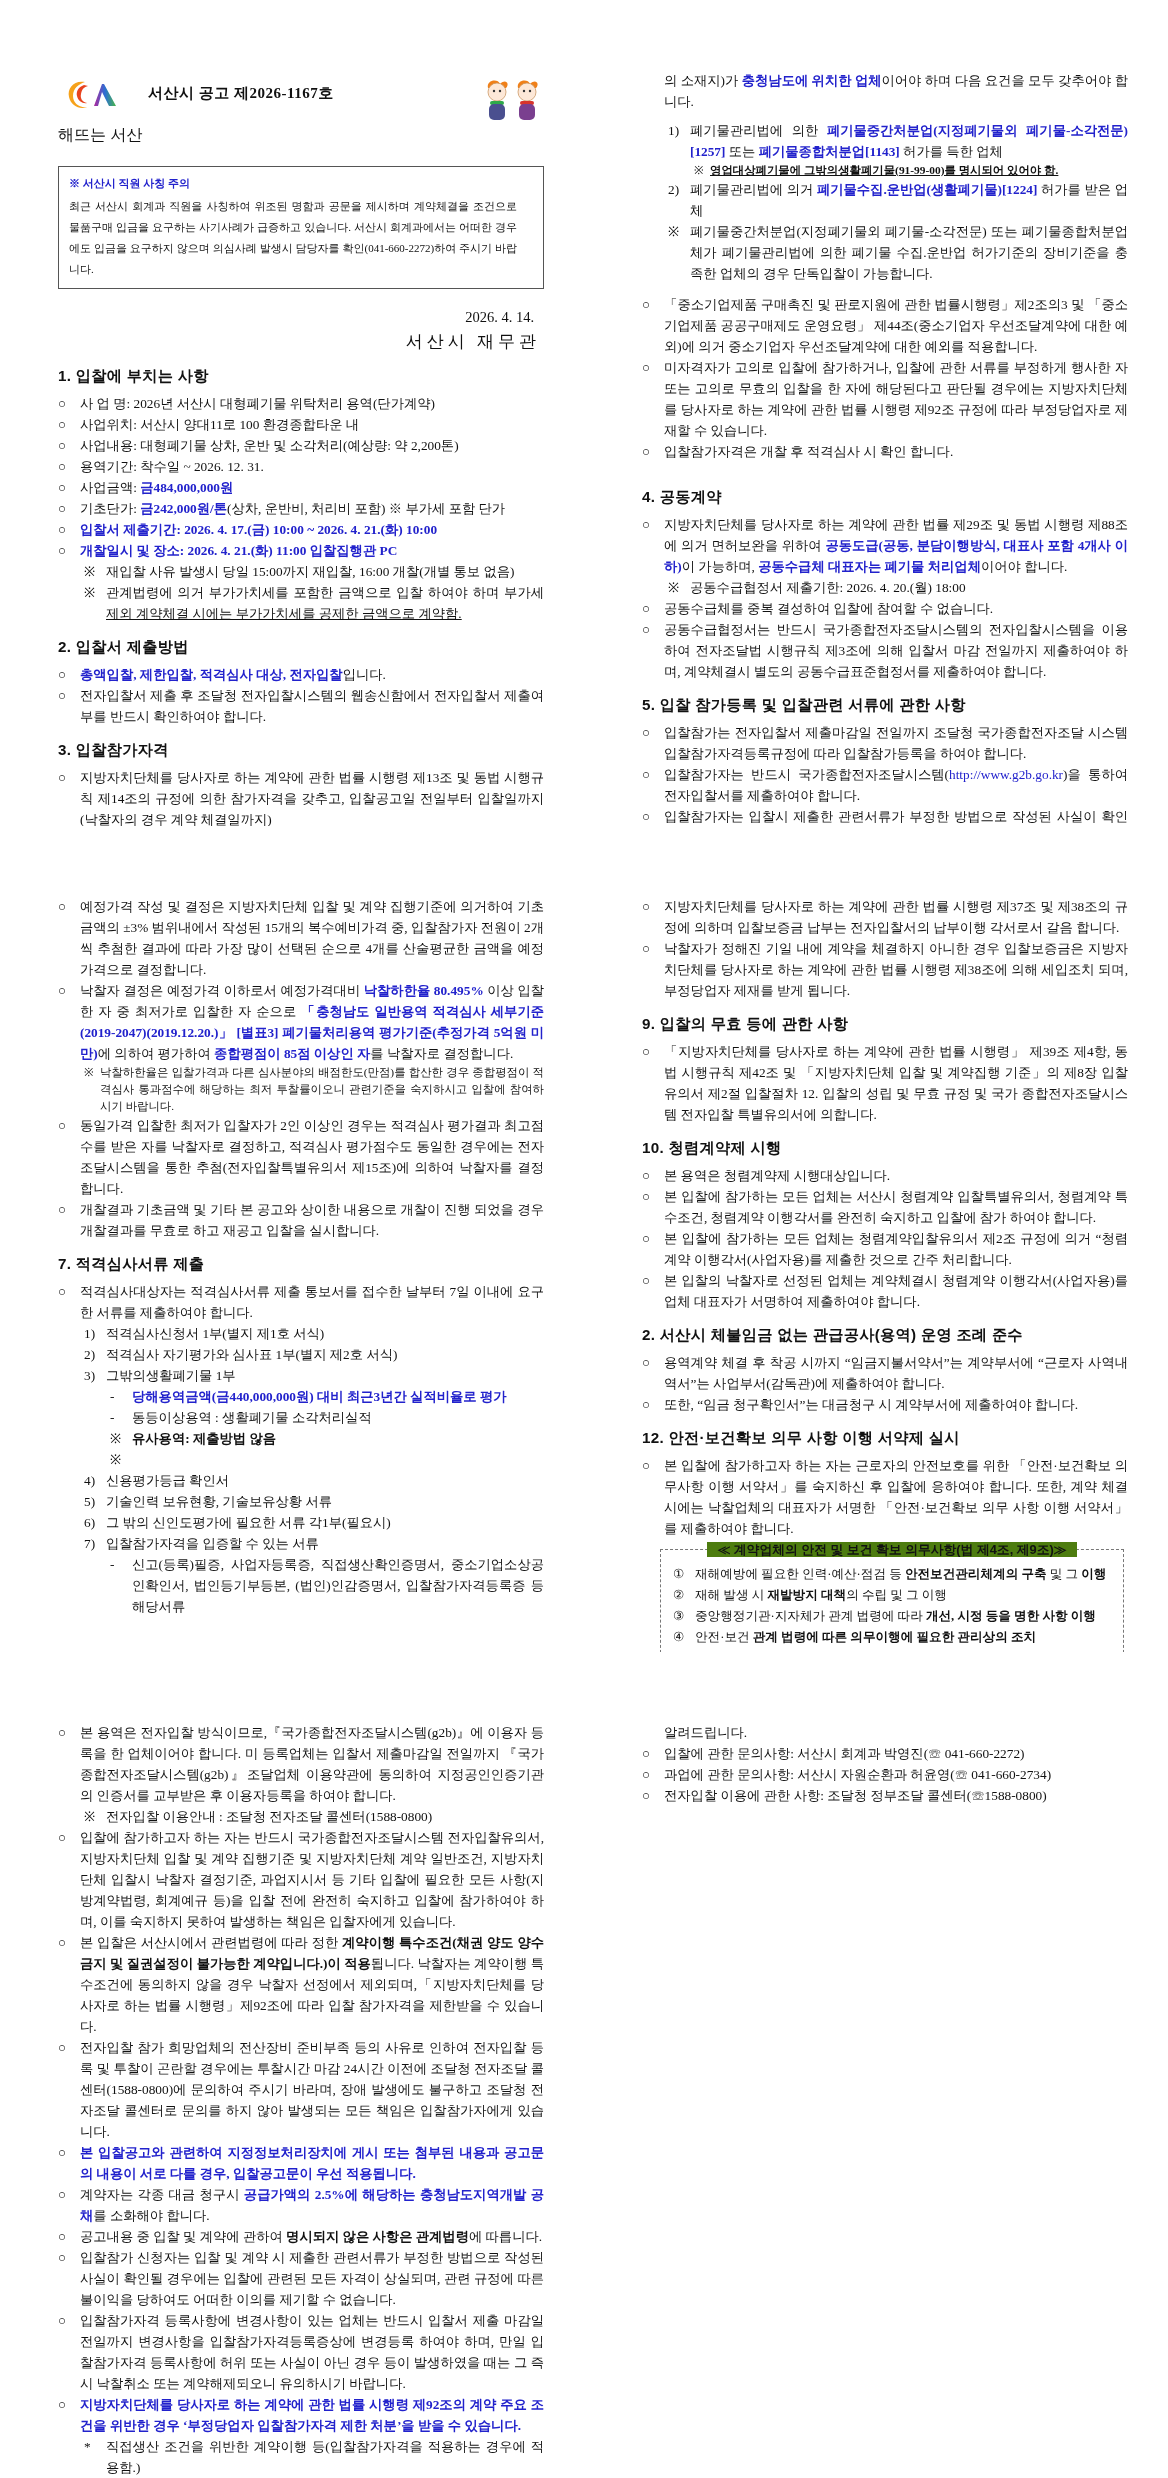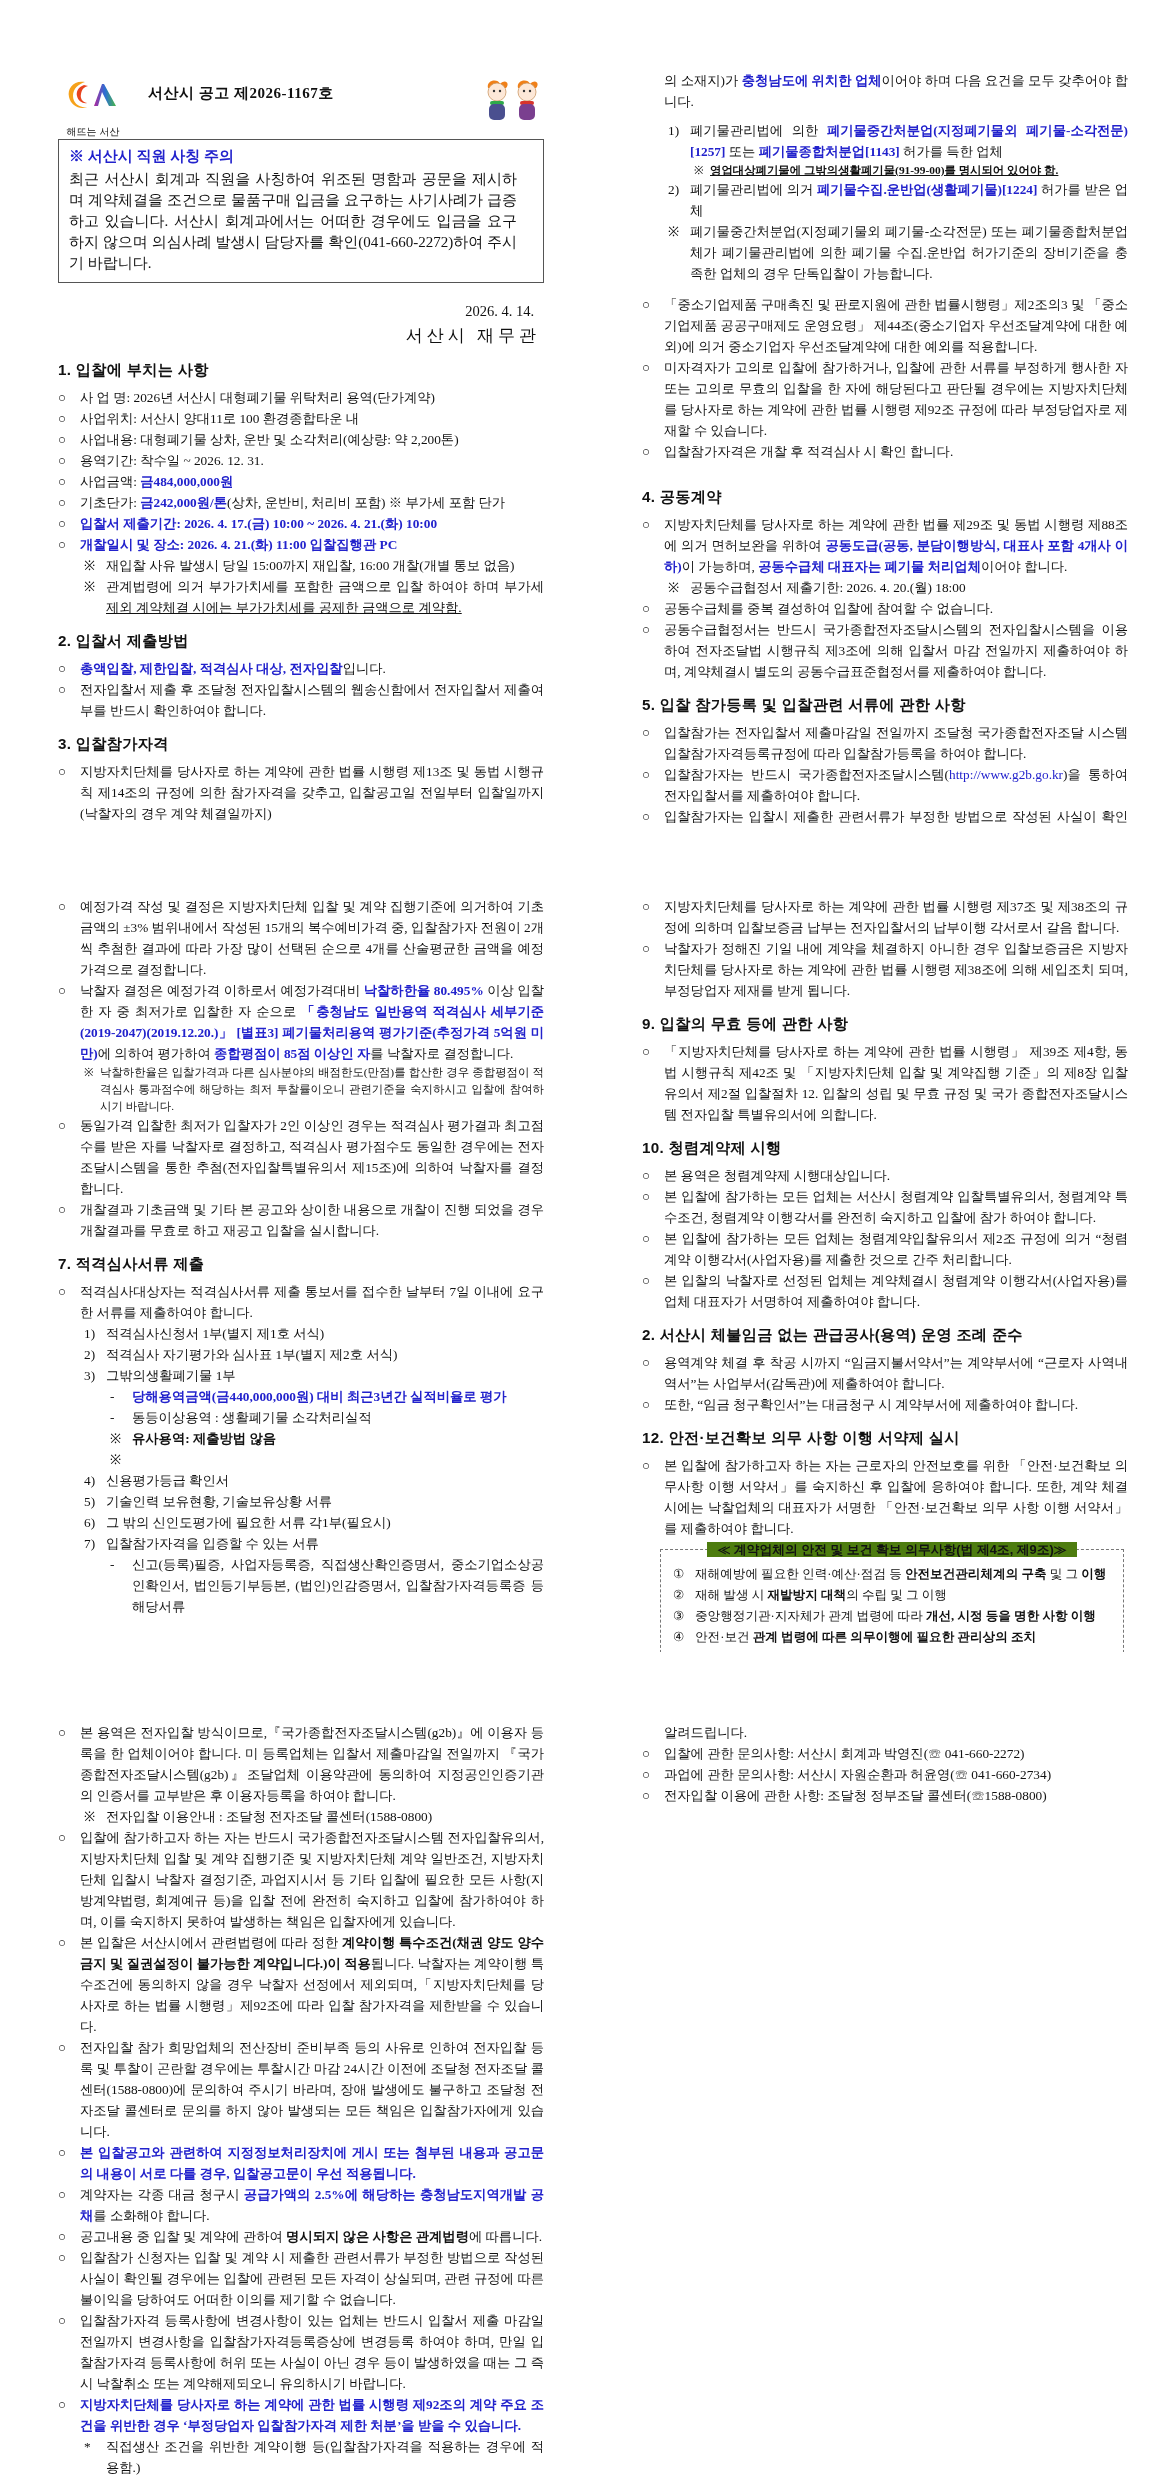--- a/index.html
+++ b/index.html
@@ -20,32 +20,32 @@
   }
   .page{
     overflow:hidden;
     box-sizing:border-box;
     padding:68px 40px 0 58px;
   }
   .page.first{padding-top:76px;}
   
   .hdr{display:flex;align-items:flex-start;}
   .logo-wrap{width:70px;text-align:center;}
-  .logo-cap{font-size:10px;margin-top:1px;white-space:nowrap;font-family:"Liberation Sans",sans-serif;}
+  .logo-cap{font-size:16px;margin-top:1px;white-space:nowrap;font-family:"Liberation Sans",sans-serif;}
   .notice-no{font-family:Liberation Serif, serif;font-weight:bold;font-size:15px;margin:8px 0 0 20px;letter-spacing:.5px;}
   .mascots{margin-left:auto;}
   .doc-title{
     font-family:"Liberation Sans",sans-serif;
     font-weight:bold;font-size:30px;text-align:center;
     letter-spacing:2px;margin:26px 0 14px 0;
   }
   .warnbox{
     border:1.5px solid #555;
     padding:6px 26px 8px 10px;
-    font-size:15px;line-height:21px;text-align:justify;
+    font-size:11px;line-height:21px;text-align:justify;margin-top:20px;
   }
   .warn-h{color:var(--blue);font-weight:bold;margin-bottom:2px;}
   .date-line{text-align:right;font-size:14.5px;margin:20px 10px 2px 0;}
   .signer{text-align:right;font-size:17px;letter-spacing:4px;margin:4px 4px 6px 0;}
   
   .blocks{margin-top:2px;}
   .sec-h{
     font-family:Liberation Sans, sans-serif;
     font-weight:bold;font-size:15.2px;
     margin:13px 0 6px 0;letter-spacing:.3px;

